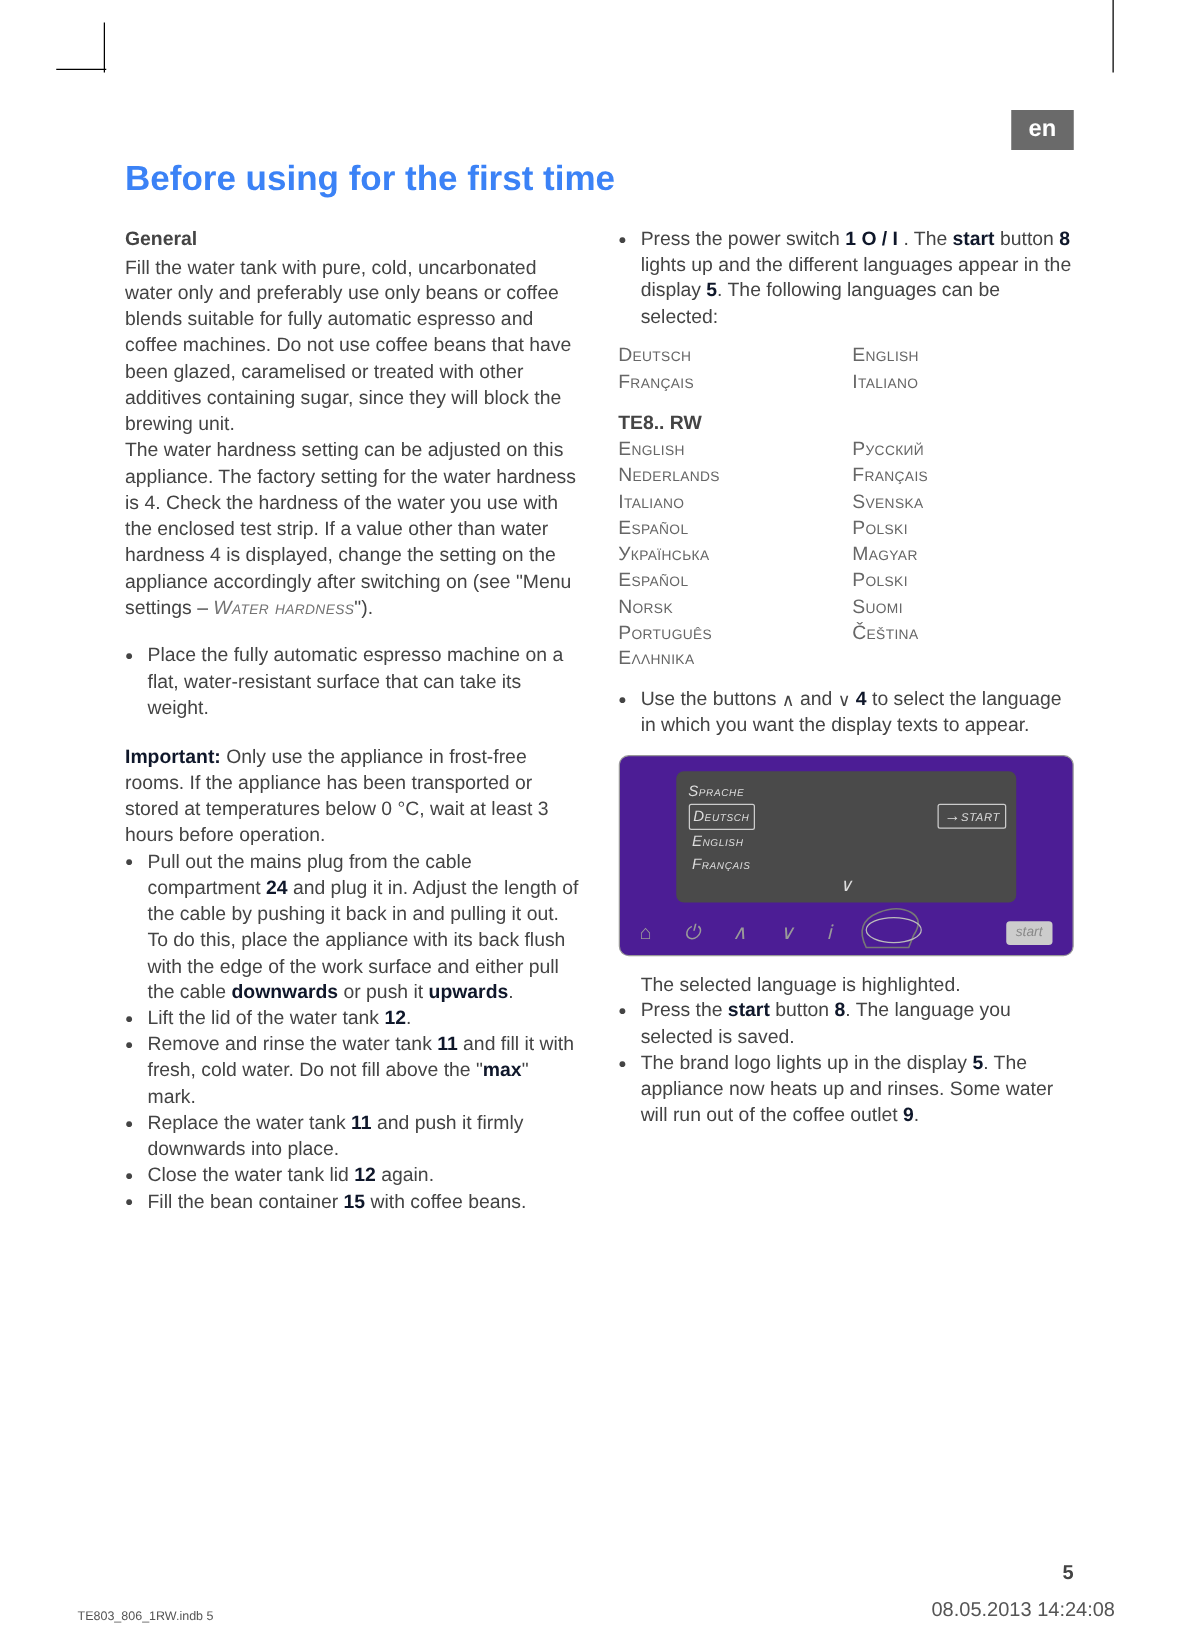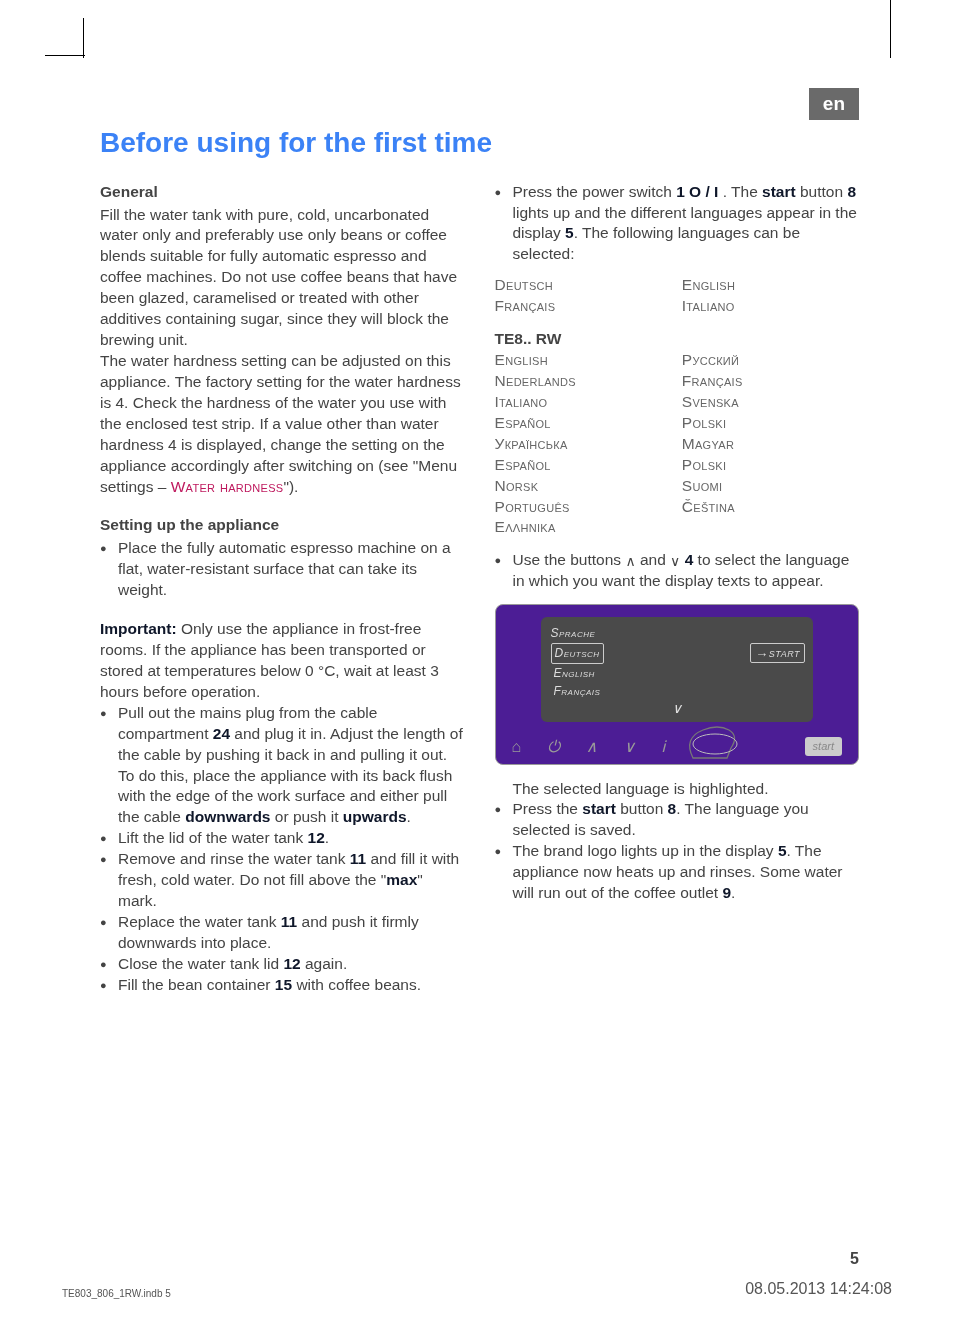--- a/index.html
+++ b/index.html
@@ -72,21 +72,21 @@
     margin-bottom: 0;
   }
   ul.bullets > li::before {
     content: "●";
     position: absolute;
     left: 0; top: 0;
     font-size: 11px;
     line-height: 21px;
     color: #444;
   }
-  .sc { font-variant: small-caps; letter-spacing: 0.3px; color: #be185d; }
+  .sc { font-variant: small-caps; letter-spacing: 0.3px; color: #737373; font-style: italic; }
   .lang-grid {
     display: grid;
     grid-template-columns: 1fr 1fr;
     column-gap: 10px;
     row-gap: 0;
     margin-bottom: 12px;
     color: #666;
   }
   .lang-grid div { font-variant: small-caps; letter-spacing: 0.3px; }
   .model-label {
@@ -191,21 +191,20 @@
   <div class="col">
     <div class="block">
       <p class="subhead">General</p>
       <p>Fill the water tank with pure, cold, uncarbonated water only and preferably use only beans or coffee blends suitable for fully automatic espresso and coffee machines. Do not use coffee beans that have been glazed, caramelised or treated with other additives containing sugar, since they will block the brewing unit.</p>
       <p>
         <span>The water hardness setting can be adjusted on this appliance. The factory setting for the water hardness is 4. Check the hardness of the water you use with the enclosed test strip. If a value other than water hardness 4 is displayed, change the setting on the appliance accordingly after switching on (see "Menu settings – </span><span class="sc">Water hardness</span><span>").</span>
       </p>
     </div>
 
     <div class="block">
-      <p class="subhead">Setting up the appliance</p>
       <ul class="bullets">
         <li>Place the fully automatic espresso machine on a flat, water-resistant surface that can take its weight.</li>
       </ul>
     </div>
 
     <p>
       <b>Important:</b><span> Only use the appliance in frost-free rooms. If the appliance has been transported or stored at temperatures below 0 °C, wait at least 3 hours before operation.</span>
     </p>
     <ul class="bullets">
       <li>

